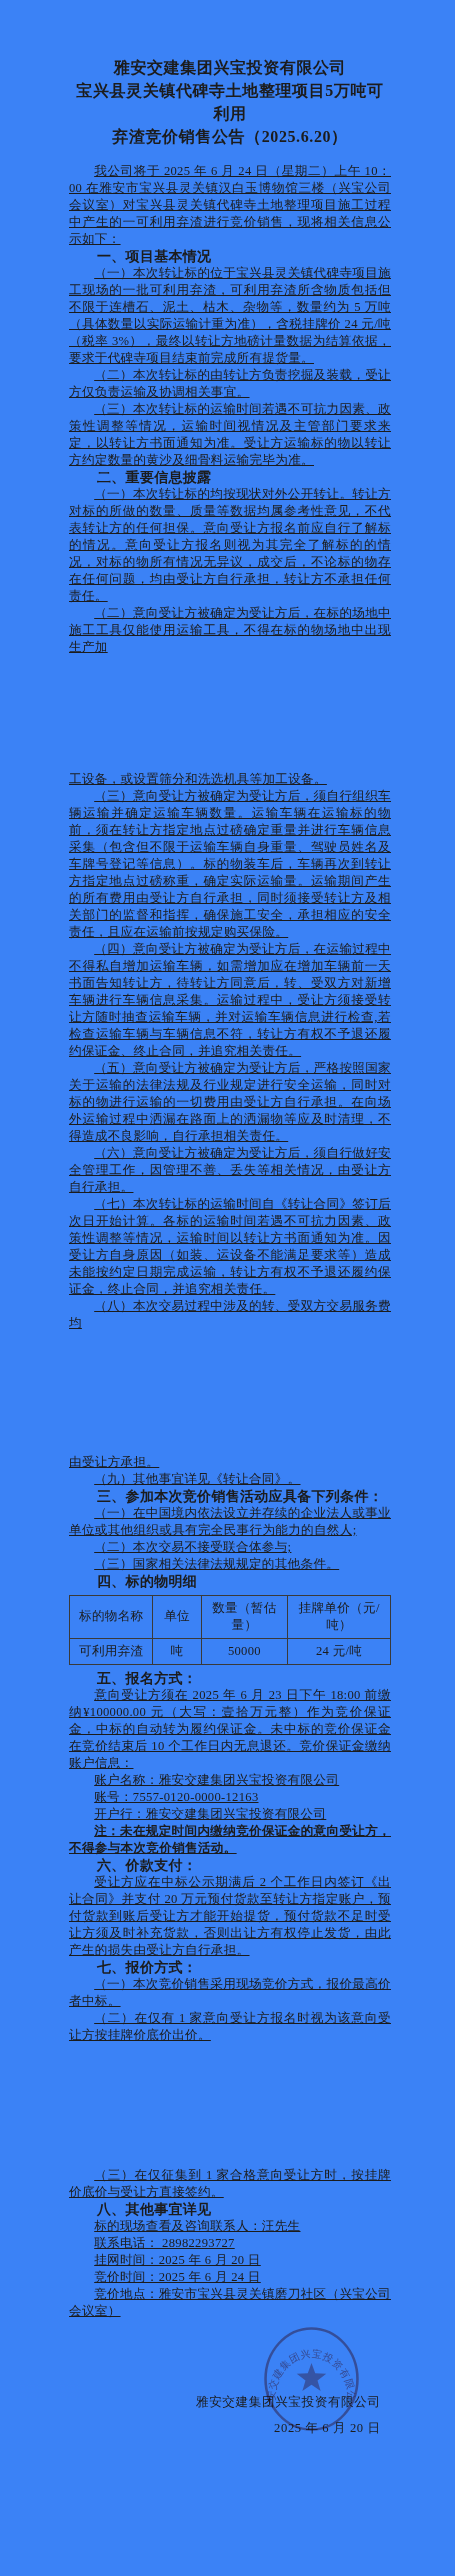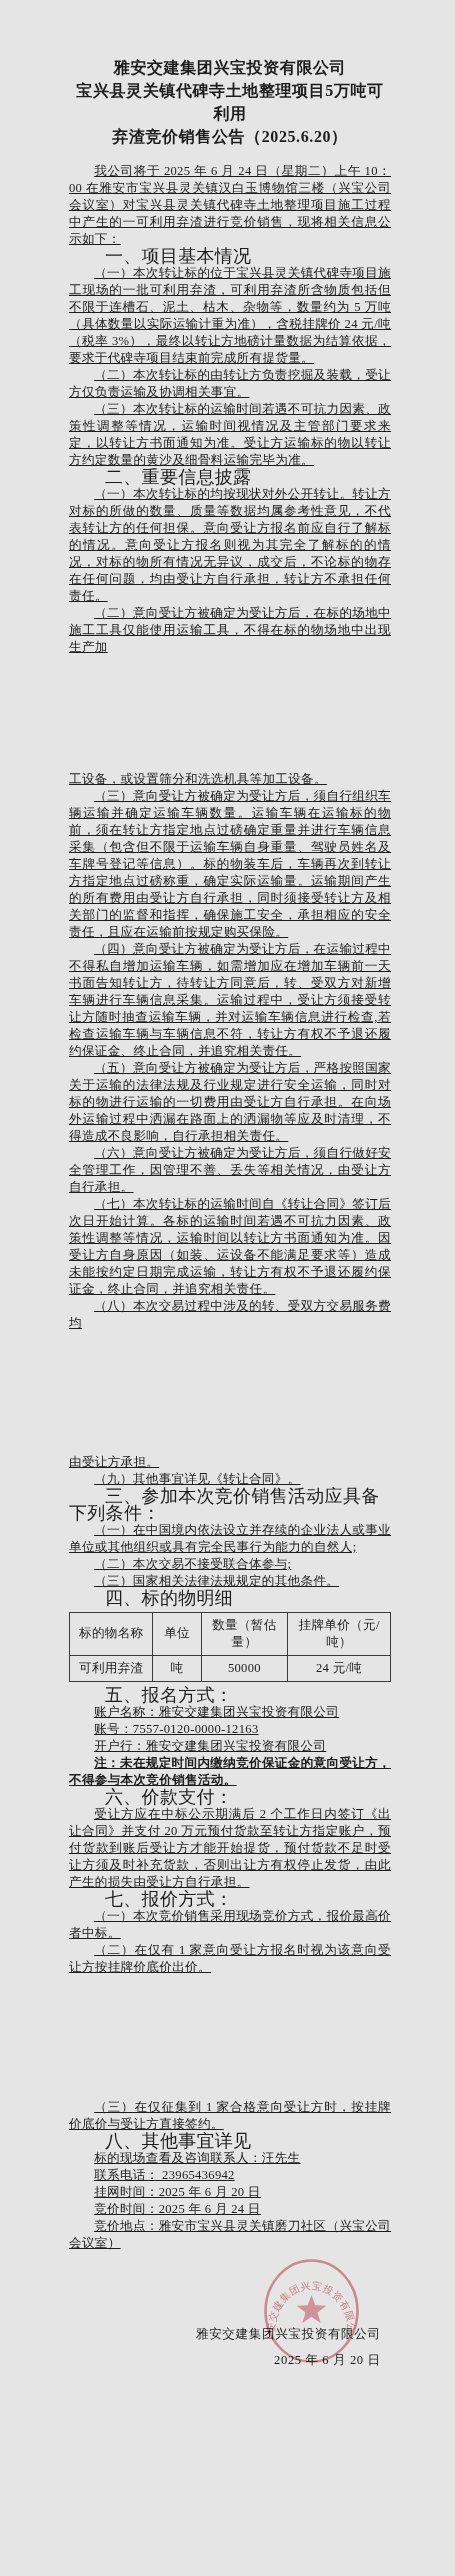--- a/index.html
+++ b/index.html
@@ -1,21 +1,21 @@
 <!DOCTYPE html>
 <html style="font-size:9.2px"><head>
 <meta charset="utf-8">
 <style>
   html, body { margin: 0; padding: 0; background: #ffffff; }
   .page {
     position: relative;
     width: 456px;
     height: 2576px;
     margin: 0;
-    background: #e5e5e5;
+    background: #3b82f6;
     overflow: hidden;
     box-sizing: border-box;
     padding: 56px 65px 0 69px;
     color: #1c1c1c;
     font-family: "Liberation Serif", "DejaVu Serif", serif;
   }
   .title-block { text-align: center; margin-bottom: 15px; }
   .title-line {
     font-size: 16px;
     line-height: 23px;
@@ -27,23 +27,23 @@
     font-size: 12.6px;
     line-height: 17px;
     text-align: justify;
     text-indent: 2em;
     letter-spacing: 0.3px;
     text-decoration: underline;
   }
   p.cont { text-indent: 0; }
   h2.sec-heading {
     margin: 0;
-    font-size: 18px;
+    font-size: 14px;
     line-height: 17px;
-    font-weight: normal;
+    font-weight: bold;
     text-indent: 2em;
     font-family: "Liberation Sans", "DejaVu Sans", sans-serif;
     letter-spacing: 0.3px;
   }
   p.note-bold {
     font-weight: bold;
     font-family: "Liberation Sans", "DejaVu Sans", sans-serif;
   }
   .page-gap-1 { height: 115px; }
   .page-gap-2 { height: 122px; }
@@ -154,39 +154,40 @@
     <tr>
       <td>可利用弃渣</td>
       <td>吨</td>
       <td>50000</td>
       <td>24 元/吨</td>
     </tr>
   </tbody>
     </table>
 
   <h2 class="sec-heading">五、报名方式：</h2>
+  <p class="body-p">意向受让方须在 2025 年 6 月 23 日下午 18:00 前缴纳¥100000.00 元（大写：壹拾万元整）作为竞价保证金，中标的自动转为履约保证金。未中标的竞价保证金在竞价结束后 10 个工作日内无息退还。竞价保证金缴纳账户信息：</p>
   <p class="body-p">账户名称：雅安交建集团兴宝投资有限公司</p>
   <p class="body-p mt-sm">账号：7557-0120-0000-12163</p>
   <p class="body-p mt-sm">开户行：雅安交建集团兴宝投资有限公司</p>
   <p class="body-p note-bold">注：未在规定时间内缴纳竞价保证金的意向受让方，不得参与本次竞价销售活动。</p>
 
   <h2 class="sec-heading">六、价款支付：</h2>
   <p class="body-p">受让方应在中标公示期满后 2 个工作日内签订《出让合同》并支付 20 万元预付货款至转让方指定账户，预付货款到账后受让方才能开始提货，预付货款不足时受让方须及时补充货款，否则出让方有权停止发货，由此产生的损失由受让方自行承担。</p>
 
   <h2 class="sec-heading">七、报价方式：</h2>
   <p class="body-p">（一）本次竞价销售采用现场竞价方式，报价最高价者中标。</p>
   <p class="body-p">（二）在仅有 1 家意向受让方报名时视为该意向受让方按挂牌价底价出价。</p>
 
   <div class="page-gap-3"></div>
 
   <p class="body-p">（三）在仅征集到 1 家合格意向受让方时，按挂牌价底价与受让方直接签约。</p>
 
   <h2 class="sec-heading">八、其他事宜详见</h2>
   <p class="body-p">标的现场查看及咨询联系人：汪先生</p>
-  <p class="body-p mt-sm">联系电话： 23965436942</p>
+  <p class="body-p mt-sm">联系电话： 28982293727</p>
   <p class="body-p mt-lg">挂网时间：2025 年 6 月 20 日</p>
   <p class="body-p mt-lg">竞价时间：2025 年 6 月 24 日</p>
   <p class="body-p mt-lg">竞价地点：雅安市宝兴县灵关镇磨刀社区（兴宝公司会议室）</p>
 
   <div class="signature-wrap">
     <div class="sig-block">
       <div>雅安交建集团兴宝投资有限公司</div>
       <div class="sig-date">2025 年 6 月 20 日</div>
     </div>
     <svg class="seal" viewBox="0 0 172 188" xmlns="http://www.w3.org/2000/svg">

